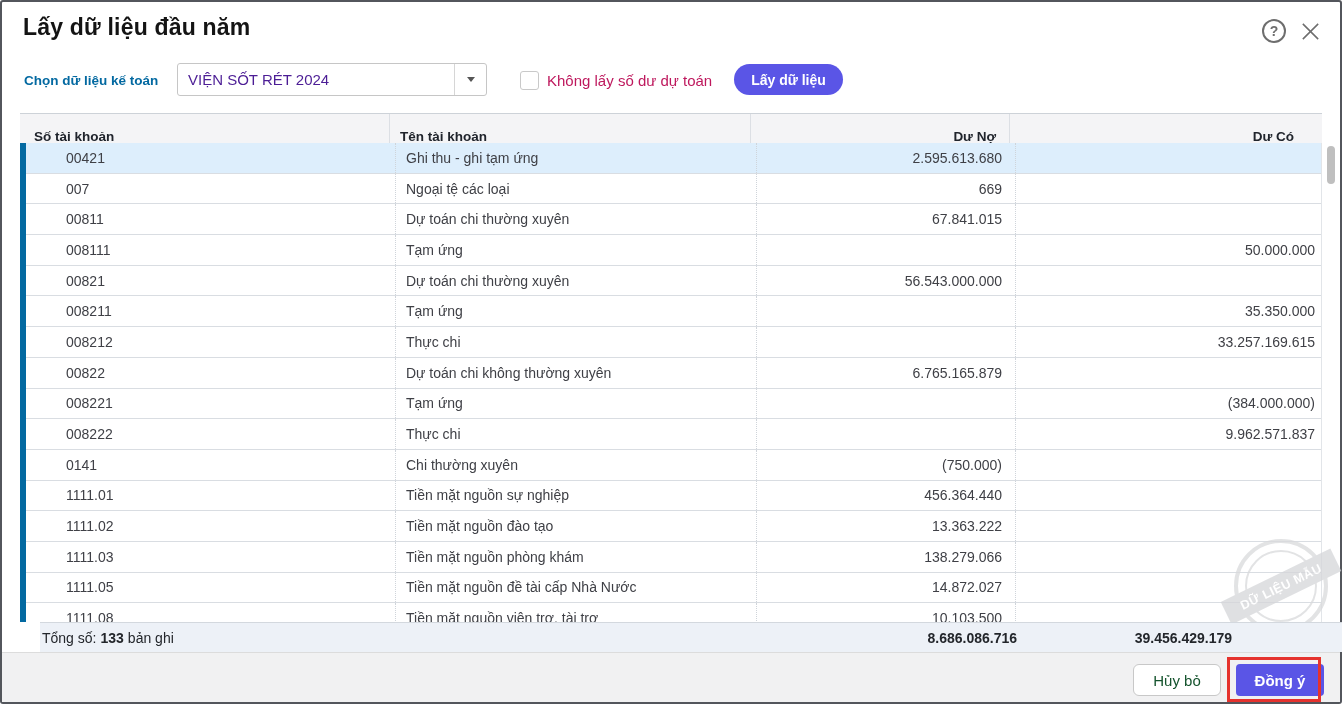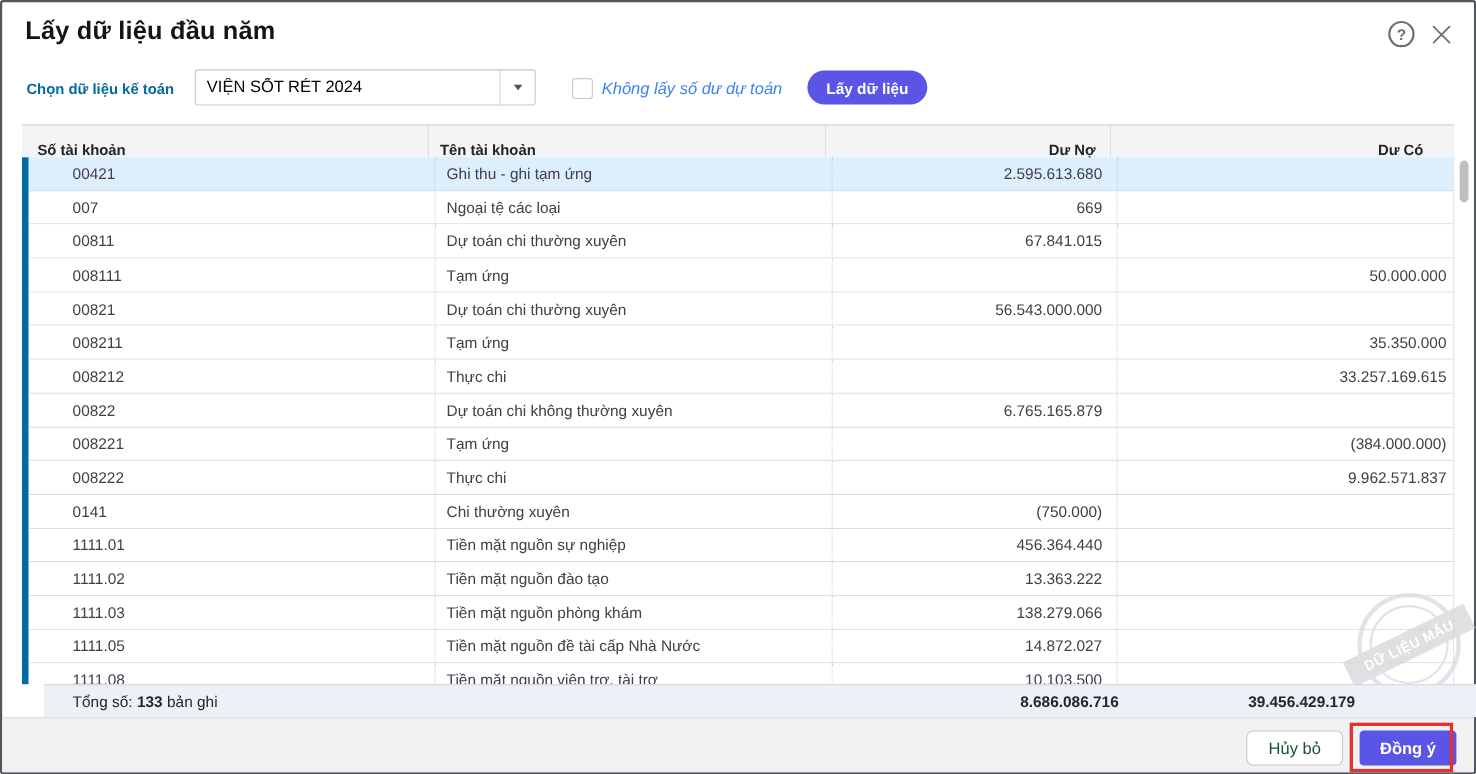--- a/index.html
+++ b/index.html
@@ -9,26 +9,26 @@
   .title { position:absolute; left:23px; top:14px; font-size:23px; font-weight:bold; color:#141414; letter-spacing:.2px; }
 
   .help-icon { position:absolute; left:1262px; top:19px; width:24px; height:24px; border:2px solid #6e6e6e; border-radius:50%;
     color:#6e6e6e; font-size:14px; font-weight:bold; display:flex; align-items:center; justify-content:center; cursor:pointer; }
   .close-icon { position:absolute; left:1299px; top:20px; width:23px; height:23px; cursor:pointer; }
   .close-icon svg { width:100%; height:100%; stroke:#6e6e6e; stroke-width:1.6; }
 
   .select-label { position:absolute; left:24px; top:73px; font-size:13.5px; font-weight:bold; color:#0369a1; }
   .select { position:absolute; left:177px; top:63px; width:310px; height:33px; border:1px solid #c6c6c6; border-radius:3px;
     background:#fff; display:flex; align-items:center; cursor:pointer; }
-  .select-value { flex:1; padding-left:10px; font-size:15px; color:#000000; white-space:nowrap; overflow:hidden; }
+  .select-value { flex:1; padding-left:10px; font-size:15px; color:#4c1d95; white-space:nowrap; overflow:hidden; }
   .select-caret { width:32px; height:100%; border-left:1px solid #d6d6d6; display:flex; align-items:center; justify-content:center; }
   .select-caret i { width:0; height:0; border-left:4.5px solid transparent; border-right:4.5px solid transparent; border-top:5.5px solid #555; }
 
   .checkbox { position:absolute; left:520px; top:71px; width:19px; height:19px; border:1px solid #c9c9c9; border-radius:3px; background:#fff; cursor:pointer; }
-  .checkbox-label { position:absolute; left:547px; top:71px; font-size:15px; color:#3b82f6; line-height:19px;font-style:italic; }
+  .checkbox-label { position:absolute; left:547px; top:71px; font-size:15px; color:#be185d; line-height:19px; }
 
   .fetch-btn { position:absolute; left:734px; top:64px; width:109px; height:31px; border:none; border-radius:16px;
     background:#5a55e6; color:#fff; font-size:14px; font-weight:bold; font-family:inherit; cursor:pointer; }
 
   .table { position:absolute; left:20px; top:113px; width:1302px; }
   .grid-row { display:grid; grid-template-columns:370px 361px 259px 312px; }
   .thead { position:absolute; left:0; top:0; width:1302px; height:46px; background:#f4f4f6; border-top:1px solid #cdd2d8; border-bottom:1px solid #cdd2d8; }
   .thead .hcell { font-size:13.5px; font-weight:bold; color:#20242c; display:flex; align-items:center; border-right:1px solid #dcdfe4; }
   .thead .hcell:last-child { border-right:none; }
   .h-acc { padding-left:14px; }
@@ -40,21 +40,21 @@
   .trow { height:30.7px; border-bottom:1px solid #d9dde2; background:#fff; cursor:pointer; }
   .trow.selected { background:#ddeefc; }
   .trow .cell { font-size:14px; color:#3f4046; display:flex; align-items:center; white-space:nowrap; overflow:hidden; border-right:1px dotted #cfd4da; }
   .trow .cell:last-child { border-right:none; }
   .c-acc { padding-left:40px; }
   .c-name { padding-left:10px; }
   .c-debit, .c-credit { justify-content:flex-end; padding-right:13px; }
 
   .totals { position:absolute; left:20px; top:509px; width:1302px; height:30px; background:#edf1f7; border-top:1px solid #d3d8de; z-index:3; }
   .totals .tcell { font-size:14px; color:#23262b; display:flex; align-items:center; }
-  .t-label { padding-left:2px; grid-column:1 / span 2; gap:4px;margin-left:24px; }
+  .t-label { padding-left:2px; grid-column:1 / span 2; gap:4px; }
   .t-label b { font-weight:bold; }
   .t-debit { justify-content:flex-end; padding-right:13px; font-weight:bold; }
   .t-credit { justify-content:center; padding-right:15px; font-weight:bold; }
   .credit-clip { display:inline-flex; width:107px; overflow:hidden; justify-content:flex-end; white-space:nowrap; }
 
   .scrollbar { position:absolute; left:1325px; top:143px; width:12px; height:479px; }
   .scroll-thumb { position:absolute; left:2px; top:3px; width:8px; height:38px; background:#bfbfbf; border-radius:4px; cursor:grab; }
 
   .watermark { position:absolute; left:1234px; top:539px; width:94px; height:94px; z-index:1; opacity:.75; pointer-events:none; }
   .wm-ring-outer { position:absolute; inset:0; border:4px solid #d9dadc; border-radius:50%; }

